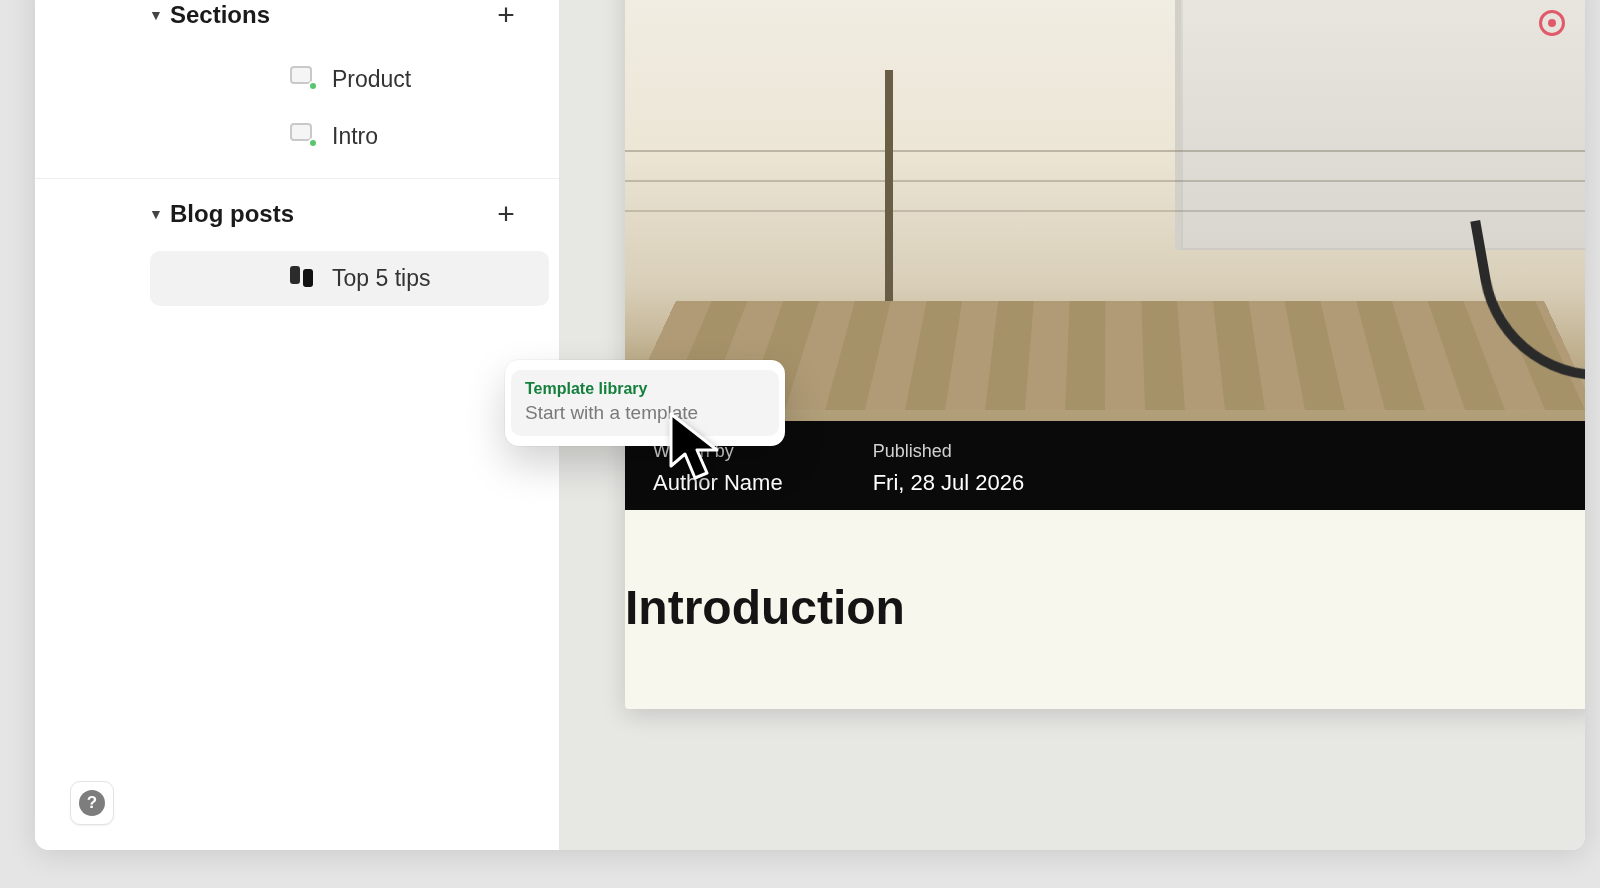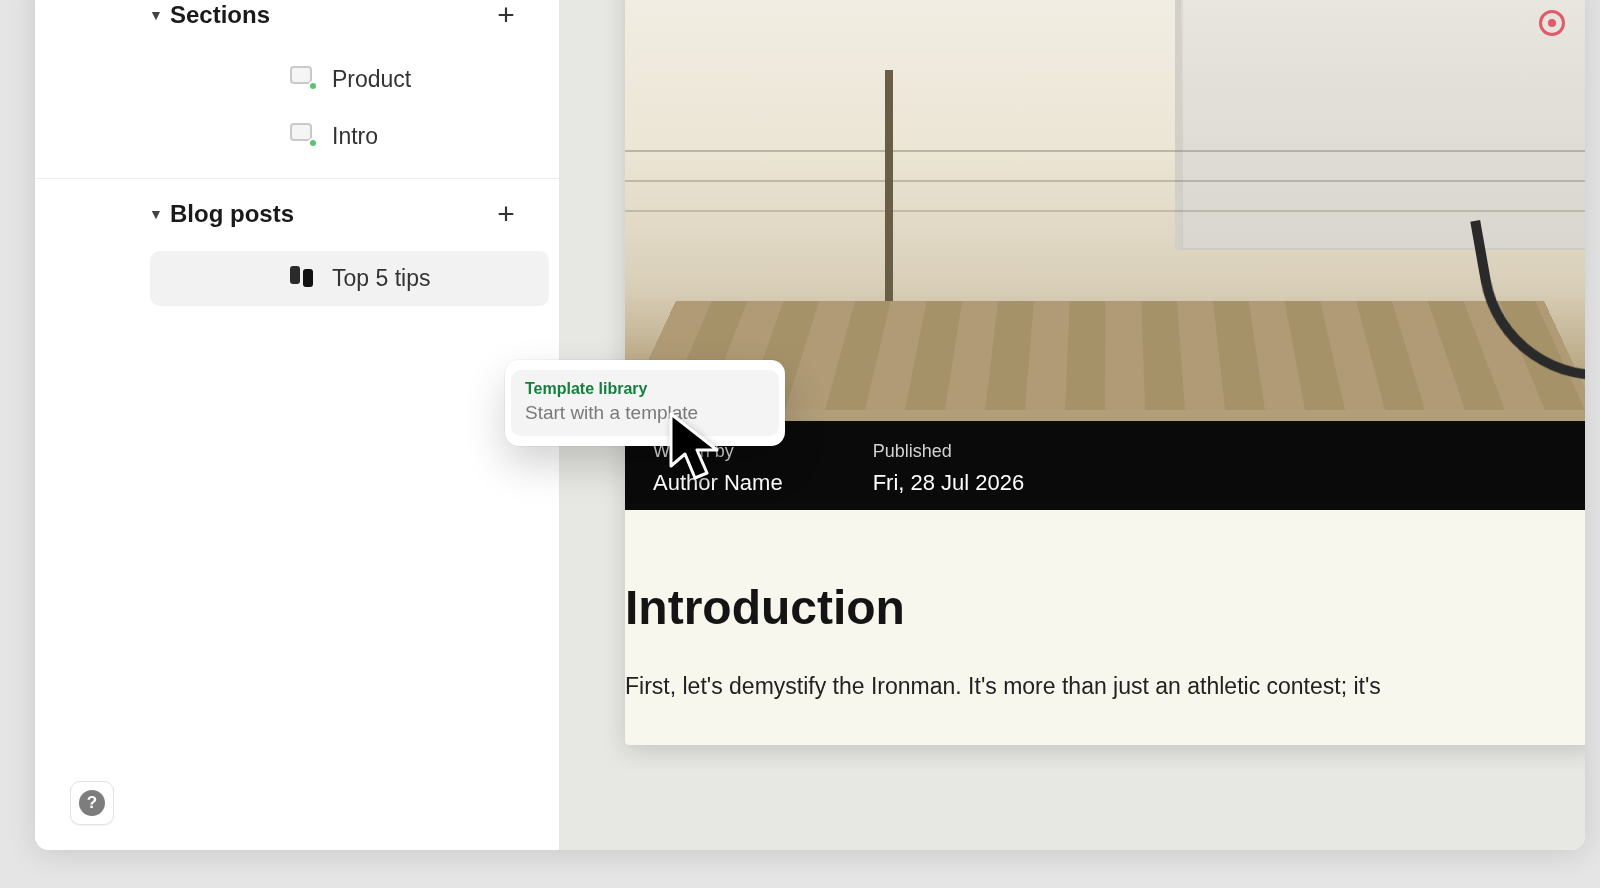--- a/index.html
+++ b/index.html
@@ -333,21 +333,20 @@
             <div class="val">Author Name</div>
           </div>
           <div class="meta-col">
             <div class="lbl">Published</div>
             <div class="val">Fri, 28 Jul 2026</div>
           </div>
         </div>
       </div>
       <div class="article">
         <h1>Introduction</h1>
-        <p>First, let's demystify the Ironman. It's more than just an athletic contest; it's</p>
       </div>
     </div>
   </main>
 
   <div class="popover">
     <div class="opt hover">
       <div class="t">Template library</div>
       <div class="s">Start with a template</div>
     </div>
   </div>

